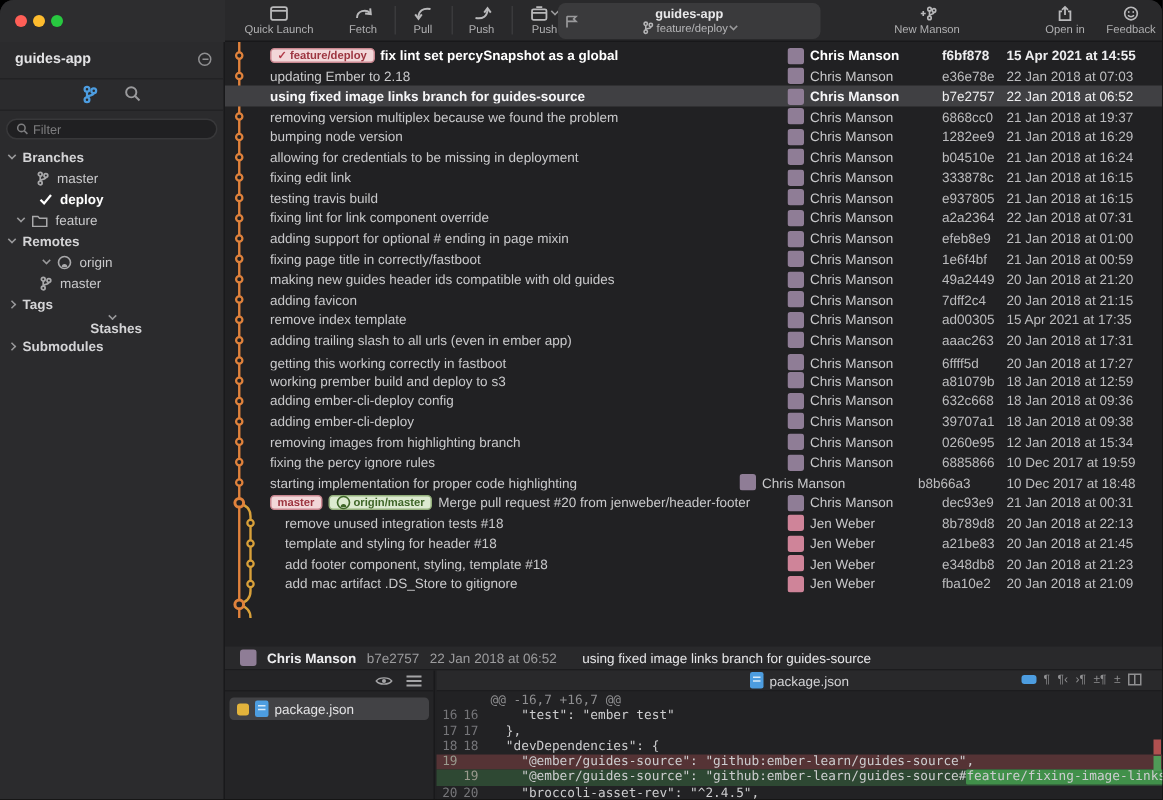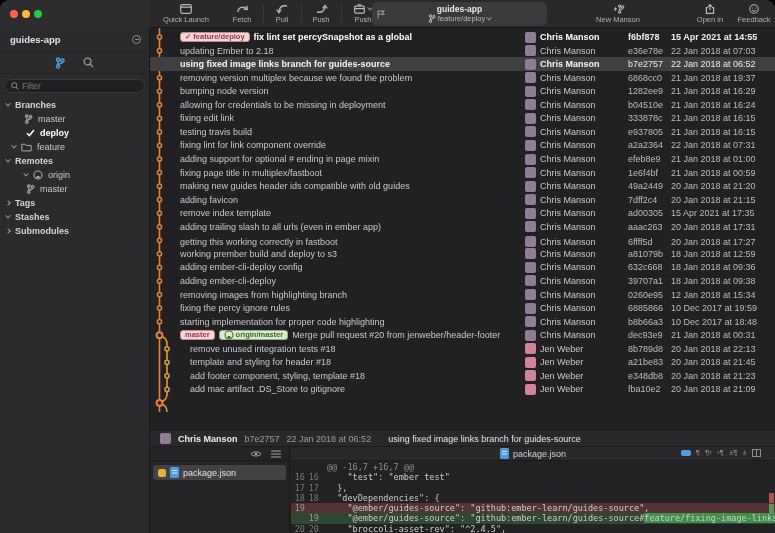--- a/index.html
+++ b/index.html
@@ -267,21 +267,21 @@
             <svg width="11" height="9" viewBox="0 0 12 10">
               <path d="M0.8,8.8 V1.4 H4.6 L5.8,2.8 H11.2 V8.8 z" fill="none" stroke="currentColor" stroke-width="1.1"></path>
             </svg>
           </span>
           <span class="lbl">feature</span>
         </div>
         <div class="tree-row section" style="padding-left: 6px;">
           <span class="chev down" style="margin: 0px 5px 0px 0px;"></span>
           <span class="lbl">Remotes</span>
         </div>
-        <div class="tree-row" style="padding-left: 2px; margin-left: 22px;">
+        <div class="tree-row" style="padding-left: 29px;">
           <span class="chev down" style="margin: 0px 5px 0px 0px;"></span>
           <span class="icon" style="margin-right: 5px; color: rgb(169, 169, 171);">
             <svg width="10" height="10" viewBox="0 0 12 12">
               <circle cx="6" cy="6" r="4.8" fill="none" stroke="currentColor" stroke-width="1.3"></circle>
               <path d="M3.8,9.5 c0,-1.6 .9,-2.3 2.2,-2.3 s2.2,.7 2.2,2.3" fill="currentColor"></path>
             </svg>
           </span>
           <span class="lbl">origin</span>
         </div>
         <div class="tree-row" style="padding-left: 26px;">
@@ -292,21 +292,21 @@
               <circle cx="7.5" cy="3.5" r="1.5"></circle>
               <path d="M3,4 v4 M7.5,5 c0,2.2 -4.5,1.3 -4.5,3"></path>
             </svg>
           </span>
           <span class="lbl">master</span>
         </div>
         <div class="tree-row section" style="padding-left: 6px;">
           <span class="chev right" style="margin: 0px 5px 0px 0px;"></span>
           <span class="lbl">Tags</span>
         </div>
-        <div class="tree-row section" style="padding-left: 6px;">
+        <div class="tree-row section" style="padding-left: 6px; flex-direction: column;">
           <span class="chev down" style="margin: 0px 5px 0px 0px;"></span>
           <span class="lbl">Stashes</span>
         </div>
         <div class="tree-row section" style="padding-left: 6px;">
           <span class="chev right" style="margin: 0px 5px 0px 0px;"></span>
           <span class="lbl">Submodules</span>
         </div>
       </div>
   </div>
 
@@ -454,21 +454,21 @@
         </span>
         <span class="c-author">
           <span class="avatar" style="background: rgb(143, 125, 150);"></span>
           <span>Chris Manson</span>
         </span>
         <span class="c-hash">efeb8e9</span>
         <span class="c-date">21 Jan 2018 at 01:00</span>
       </div>
       <div class="crow" style="top: 137.8px; padding-left: 30px;">
         <span class="c-msg">
-          <span>fixing page title in multiplex/fastboot</span>
+          <span>fixing page title in correctly/fastboot</span>
         </span>
         <span class="c-author">
           <span class="avatar" style="background: rgb(143, 125, 150);"></span>
           <span>Chris Manson</span>
         </span>
         <span class="c-hash">1e6f4bf</span>
         <span class="c-date">21 Jan 2018 at 00:59</span>
       </div>
       <div class="crow" style="top: 151.35px; padding-left: 30px;">
         <span class="c-msg">
@@ -573,21 +573,21 @@
         <span class="c-msg">
           <span>fixing the percy ignore rules</span>
         </span>
         <span class="c-author">
           <span class="avatar" style="background: rgb(143, 125, 150);"></span>
           <span>Chris Manson</span>
         </span>
         <span class="c-hash">6885866</span>
         <span class="c-date">10 Dec 2017 at 19:59</span>
       </div>
-      <div class="crow" style="top: 286.85px; padding-left: 30px;">
+      <div class="crow" style="top: 286.85px; padding-left: 30px; gap: 16px;">
         <span class="c-msg">
           <span>starting implementation for proper code highlighting</span>
         </span>
         <span class="c-author">
           <span class="avatar" style="background: rgb(143, 125, 150);"></span>
           <span>Chris Manson</span>
         </span>
         <span class="c-hash">b8b66a3</span>
         <span class="c-date">10 Dec 2017 at 18:48</span>
       </div>

